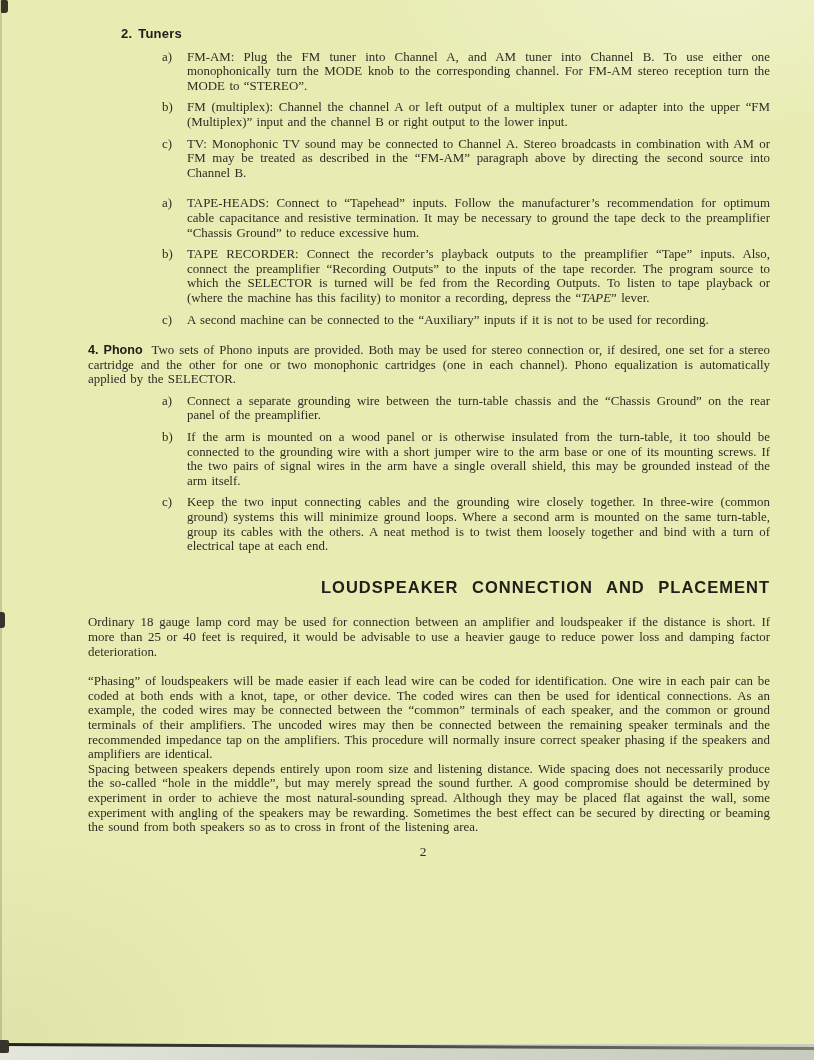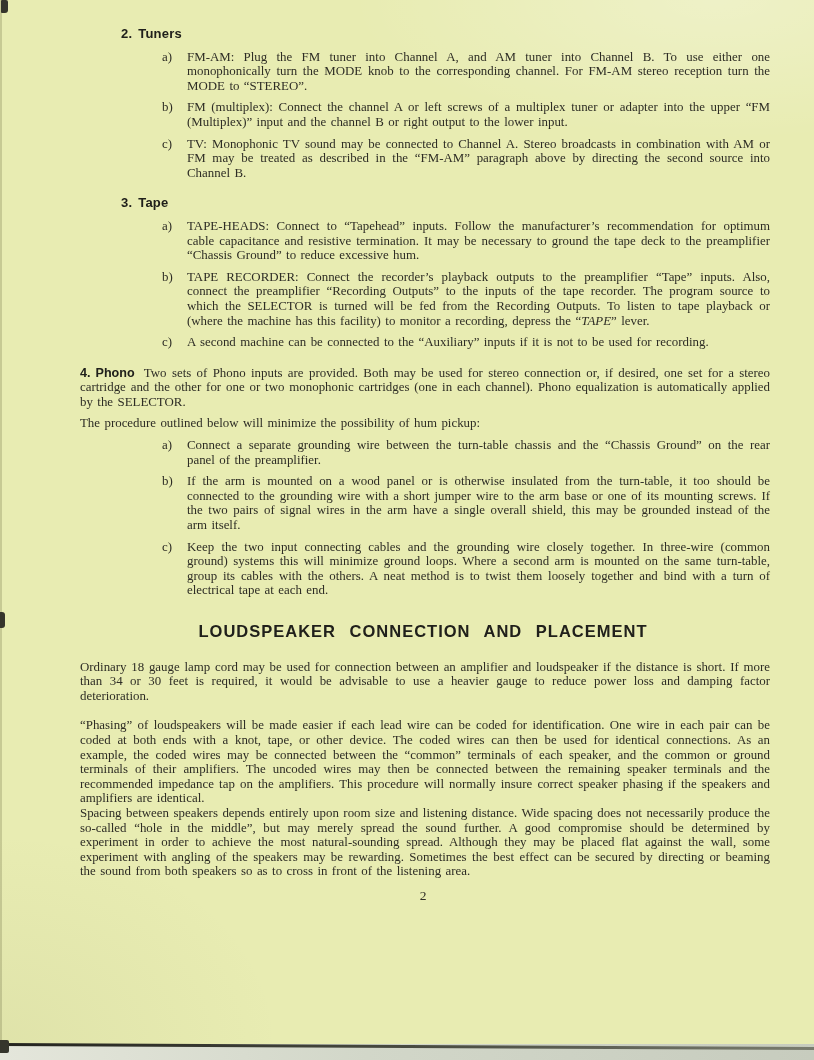--- a/index.html
+++ b/index.html
@@ -41,92 +41,90 @@
   }
   .sec-head .sp { margin-right:6px; }
   .item { display:flex; margin:0 0 7px 86px; }
   .item-label { flex:0 0 25px; width:25px; }
   .item-text { flex:1; text-align:justify; }
   .indent45 { margin-left:45px; }
   .runin {
     font-family:"Liberation Sans", sans-serif; font-weight:bold;
     font-size:12.6px; color: var(--heading_ink, #20201b);
   }
-  .para { margin:0 0 15px 4px; }
+  .para { margin:0 0 15px 12px; }
   .para.tight { margin-bottom:0; }
   .para.small-gap { margin-bottom:7px; }
   .mic-block { margin-left:45px; padding-left:20px; text-indent:-20px; }
   .main-head {
     font-family:"Liberation Sans", sans-serif; font-weight:bold;
     font-size:16.5px; letter-spacing:1px; word-spacing:8px;
-    text-align:center; color: var(--heading_ink, #20201b);
+    text-align:right; color: var(--heading_ink, #20201b);
     margin:26px 0 21px 0;
   }
   .page-num { text-align:center; font-size:13.5px; margin-top:10px; word-spacing:0; }
   i { font-style:italic; }
 </style>
 </head>
 <body>
 
 <div class="page">
   <div class="content">
 
     <div class="sec">
       <div class="sec-head"><span class="sp">2.</span><span>Tuners</span></div>
       <div class="item">
         <span class="item-label">a)</span>
         <span class="item-text">FM-AM: Plug the FM tuner into Channel A, and AM tuner into Channel B. To use either one monophonically turn the MODE knob to the corresponding channel. For FM-AM stereo reception turn the MODE to “STEREO”.</span>
       </div>
       <div class="item">
         <span class="item-label">b)</span>
-        <span class="item-text">FM (multiplex): Connect the channel A or left screws of a multiplex tuner or adapter into the upper “FM (Multiplex)” input and the channel B or right output to the lower input.</span>
+        <span class="item-text">FM (multiplex): Channel the channel A or left output of a multiplex tuner or adapter into the upper “FM (Multiplex)” input and the channel B or right output to the lower input.</span>
       </div>
       <div class="item">
         <span class="item-label">c)</span>
         <span class="item-text">TV: Monophonic TV sound may be connected to Channel A. Stereo broadcasts in combination with AM or FM may be treated as described in the “FM-AM” paragraph above by directing the second source into Channel B.</span>
       </div>
     </div>
 
     <div class="sec">
-      <div class="sec-head"><span class="sp">3.</span><span>Tape</span></div>
       <div class="item">
         <span class="item-label">a)</span>
         <span class="item-text">TAPE-HEADS: Connect to “Tapehead” inputs. Follow the manufacturer’s recommendation for optimum cable capacitance and resistive termination. It may be necessary to ground the tape deck to the preamplifier “Chassis Ground” to reduce excessive hum.</span>
       </div>
       <div class="item">
         <span class="item-label">b)</span>
         <span class="item-text"><span>TAPE RECORDER: Connect the recorder’s playback outputs to the preamplifier “Tape” inputs. Also, connect the preamplifier “Recording Outputs” to the inputs of the tape recorder. The program source to which the SELECTOR is turned will be fed from the Recording Outputs. To listen to tape playback or (where the machine has this facility) to monitor a recording, depress the “</span><i>TAPE</i><span>” lever.</span></span>
       </div>
       <div class="item">
         <span class="item-label">c)</span>
         <span class="item-text">A second machine can be connected to the “Auxiliary” inputs if it is not to be used for recording.</span>
       </div>
     </div>
 
     <div class="sec">
       <p class="para small-gap indent45"><span class="runin sp" style="margin-right:5px">4.</span><span class="runin" style="margin-right:4px">Phono</span> <span>Two sets of Phono inputs are provided. Both may be used for stereo connection or, if desired, one set for a stereo cartridge and the other for one or two monophonic cartridges (one in each channel). Phono equalization is automatically applied by the SELECTOR.</span></p>
-      <p class="para small-gap indent45">The procedure outlined below will minimize the possibility of hum pickup:</p>
       <div class="item">
         <span class="item-label">a)</span>
         <span class="item-text">Connect a separate grounding wire between the turn-table chassis and the “Chassis Ground” on the rear panel of the preamplifier.</span>
       </div>
       <div class="item">
         <span class="item-label">b)</span>
         <span class="item-text">If the arm is mounted on a wood panel or is otherwise insulated from the turn-table, it too should be connected to the grounding wire with a short jumper wire to the arm base or one of its mounting screws. If the two pairs of signal wires in the arm have a single overall shield, this may be grounded instead of the arm itself.</span>
       </div>
       <div class="item">
         <span class="item-label">c)</span>
         <span class="item-text">Keep the two input connecting cables and the grounding wire closely together. In three-wire (common ground) systems this will minimize ground loops. Where a second arm is mounted on the same turn-table, group its cables with the others. A neat method is to twist them loosely together and bind with a turn of electrical tape at each end.</span>
       </div>
     </div>
 
 
     <h1 class="main-head">LOUDSPEAKER CONNECTION AND PLACEMENT</h1>
 
-    <p class="para">Ordinary 18 gauge lamp cord may be used for connection between an amplifier and loudspeaker if the distance is short. If more than 34 or 30 feet is required, it would be advisable to use a heavier gauge to reduce power loss and damping factor deterioration.</p>
+    <p class="para">Ordinary 18 gauge lamp cord may be used for connection between an amplifier and loudspeaker if the distance is short. If more than 25 or 40 feet is required, it would be advisable to use a heavier gauge to reduce power loss and damping factor deterioration.</p>
     <p class="para tight">“Phasing” of loudspeakers will be made easier if each lead wire can be coded for identification. One wire in each pair can be coded at both ends with a knot, tape, or other device. The coded wires can then be used for identical connections. As an example, the coded wires may be connected between the “common” terminals of each speaker, and the common or ground terminals of their amplifiers. The uncoded wires may then be connected between the remaining speaker terminals and the recommended impedance tap on the amplifiers. This procedure will normally insure correct speaker phasing if the speakers and amplifiers are identical.</p>
     <p class="para tight">Spacing between speakers depends entirely upon room size and listening distance. Wide spacing does not necessarily produce the so-called “hole in the middle”, but may merely spread the sound further. A good compromise should be determined by experiment in order to achieve the most natural-sounding spread. Although they may be placed flat against the wall, some experiment with angling of the speakers may be rewarding. Sometimes the best effect can be secured by directing or beaming the sound from both speakers so as to cross in front of the listening area.</p>
 
     <div class="page-num">2</div>
   </div>
 
   <div class="edge-strip"></div>
   <div class="artifact a-topleft"></div>
   <div class="artifact a-midleft"></div>
 </div>

